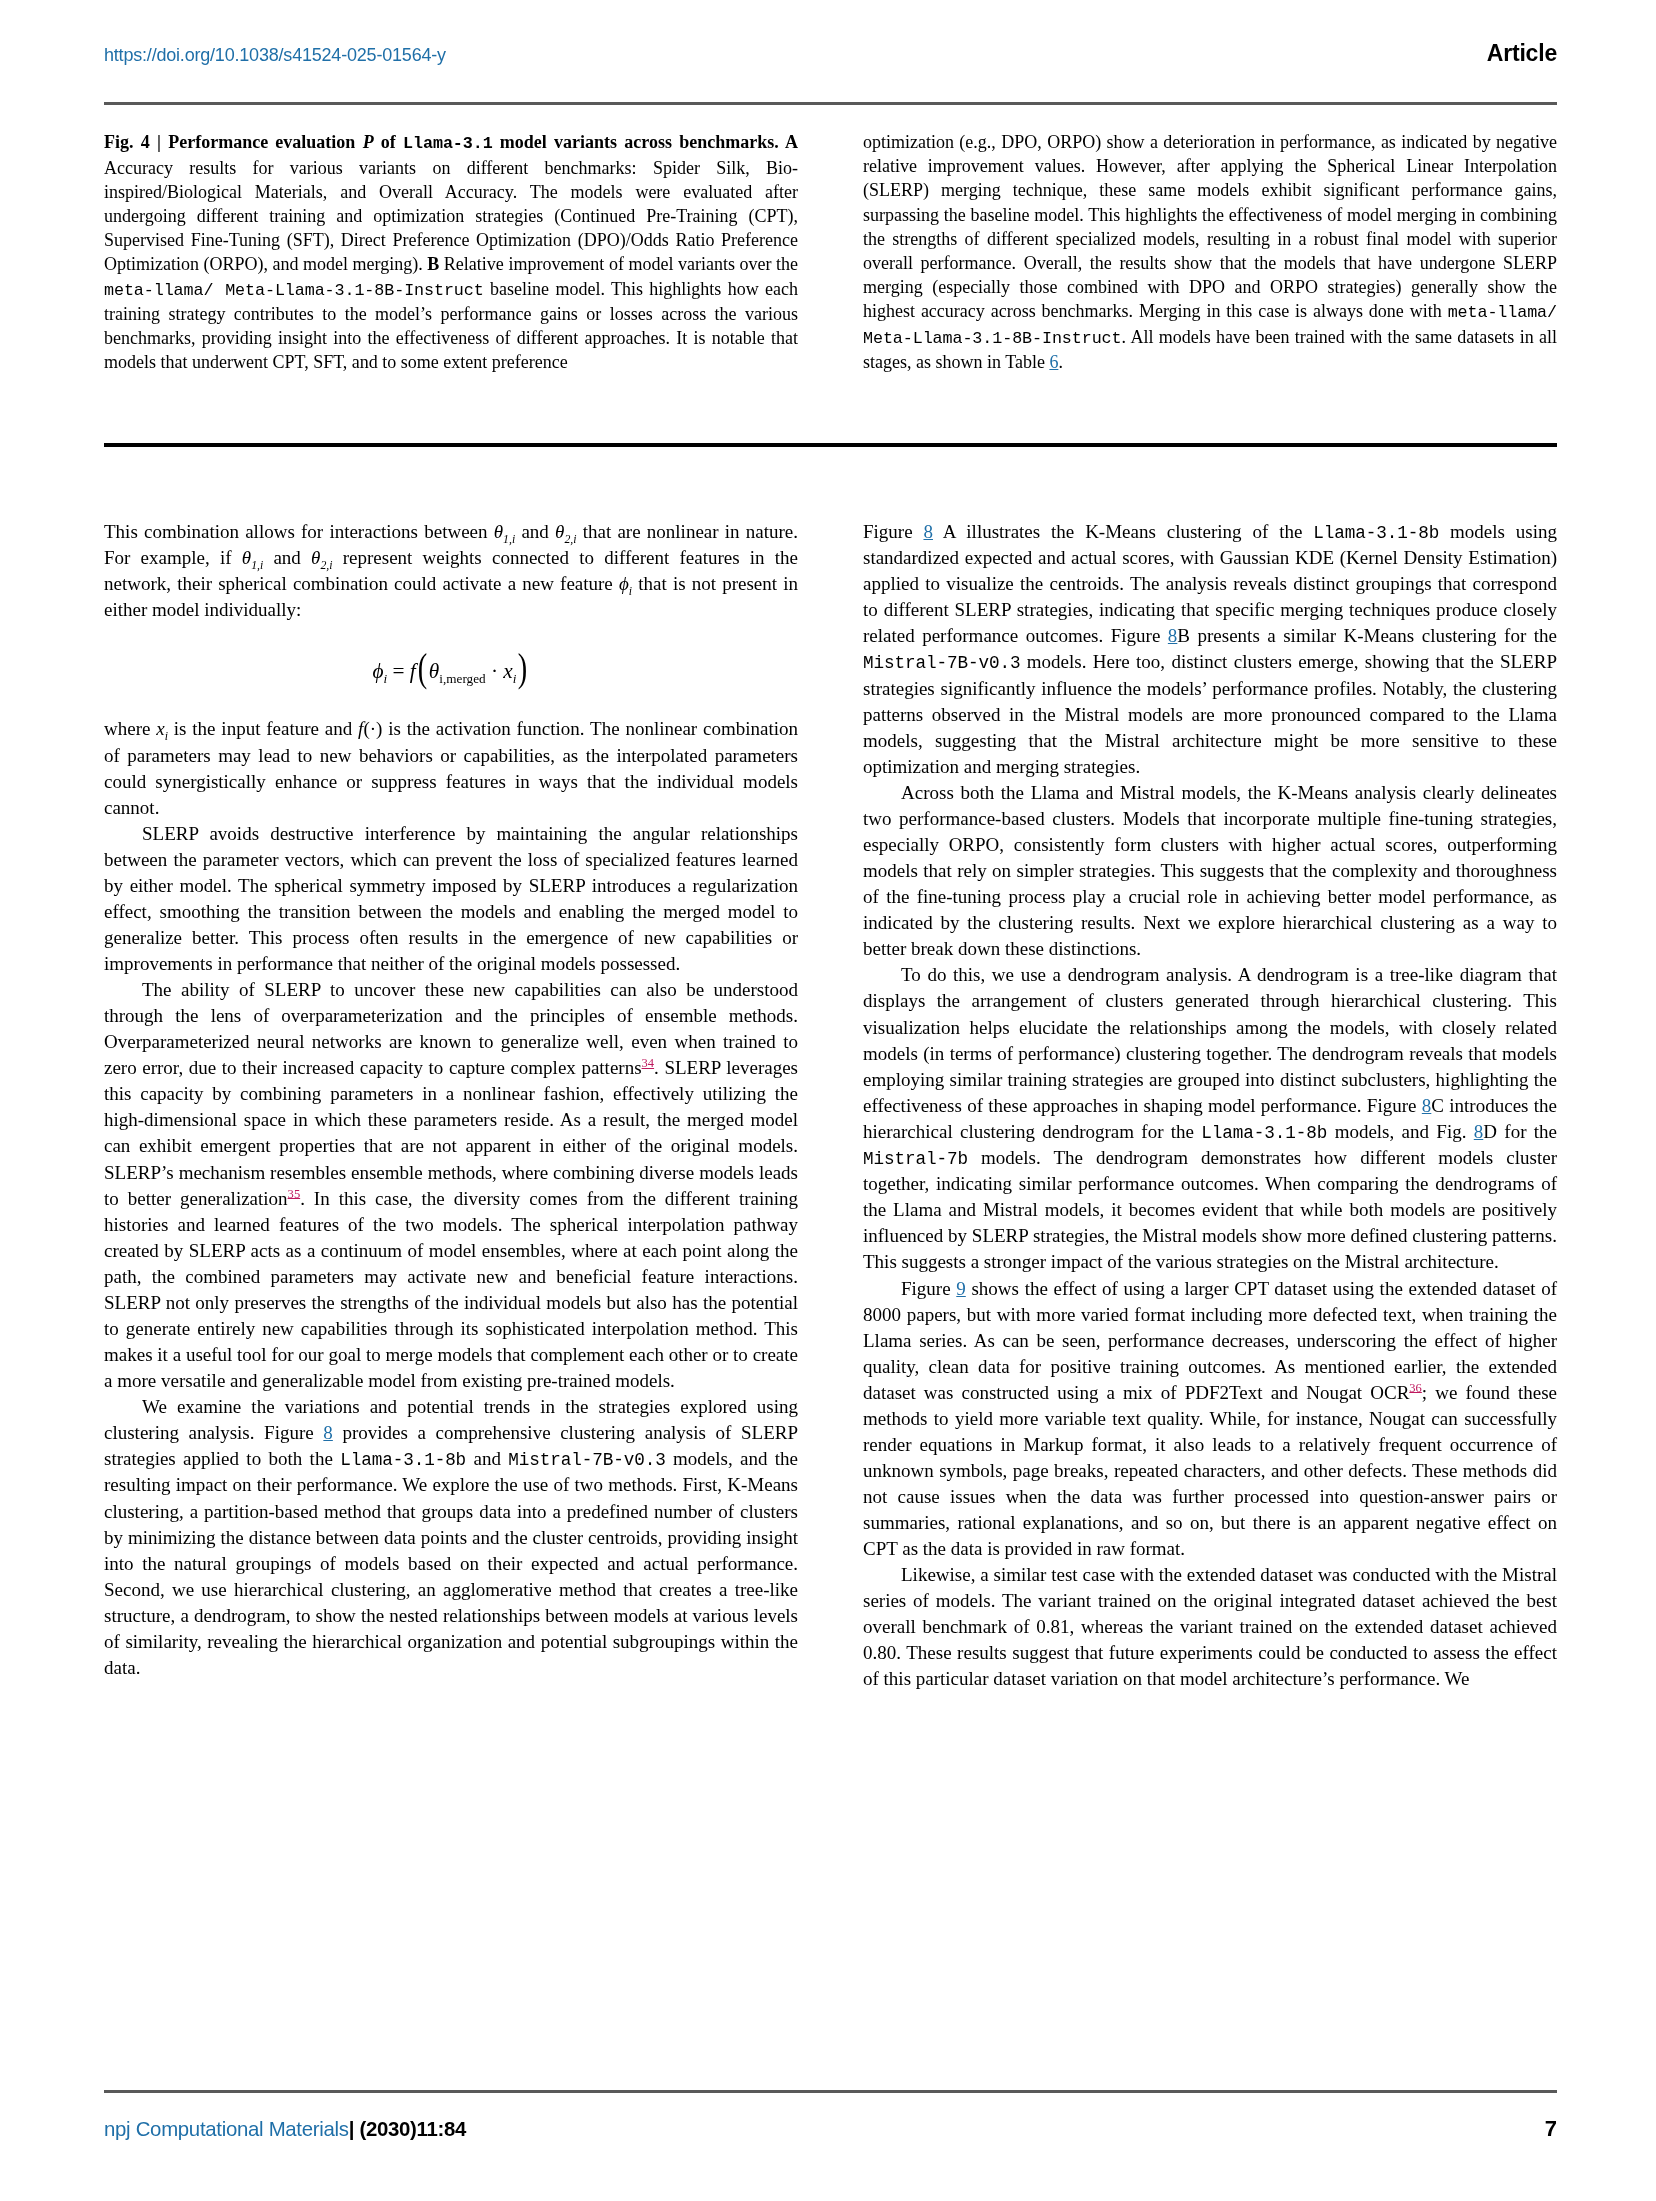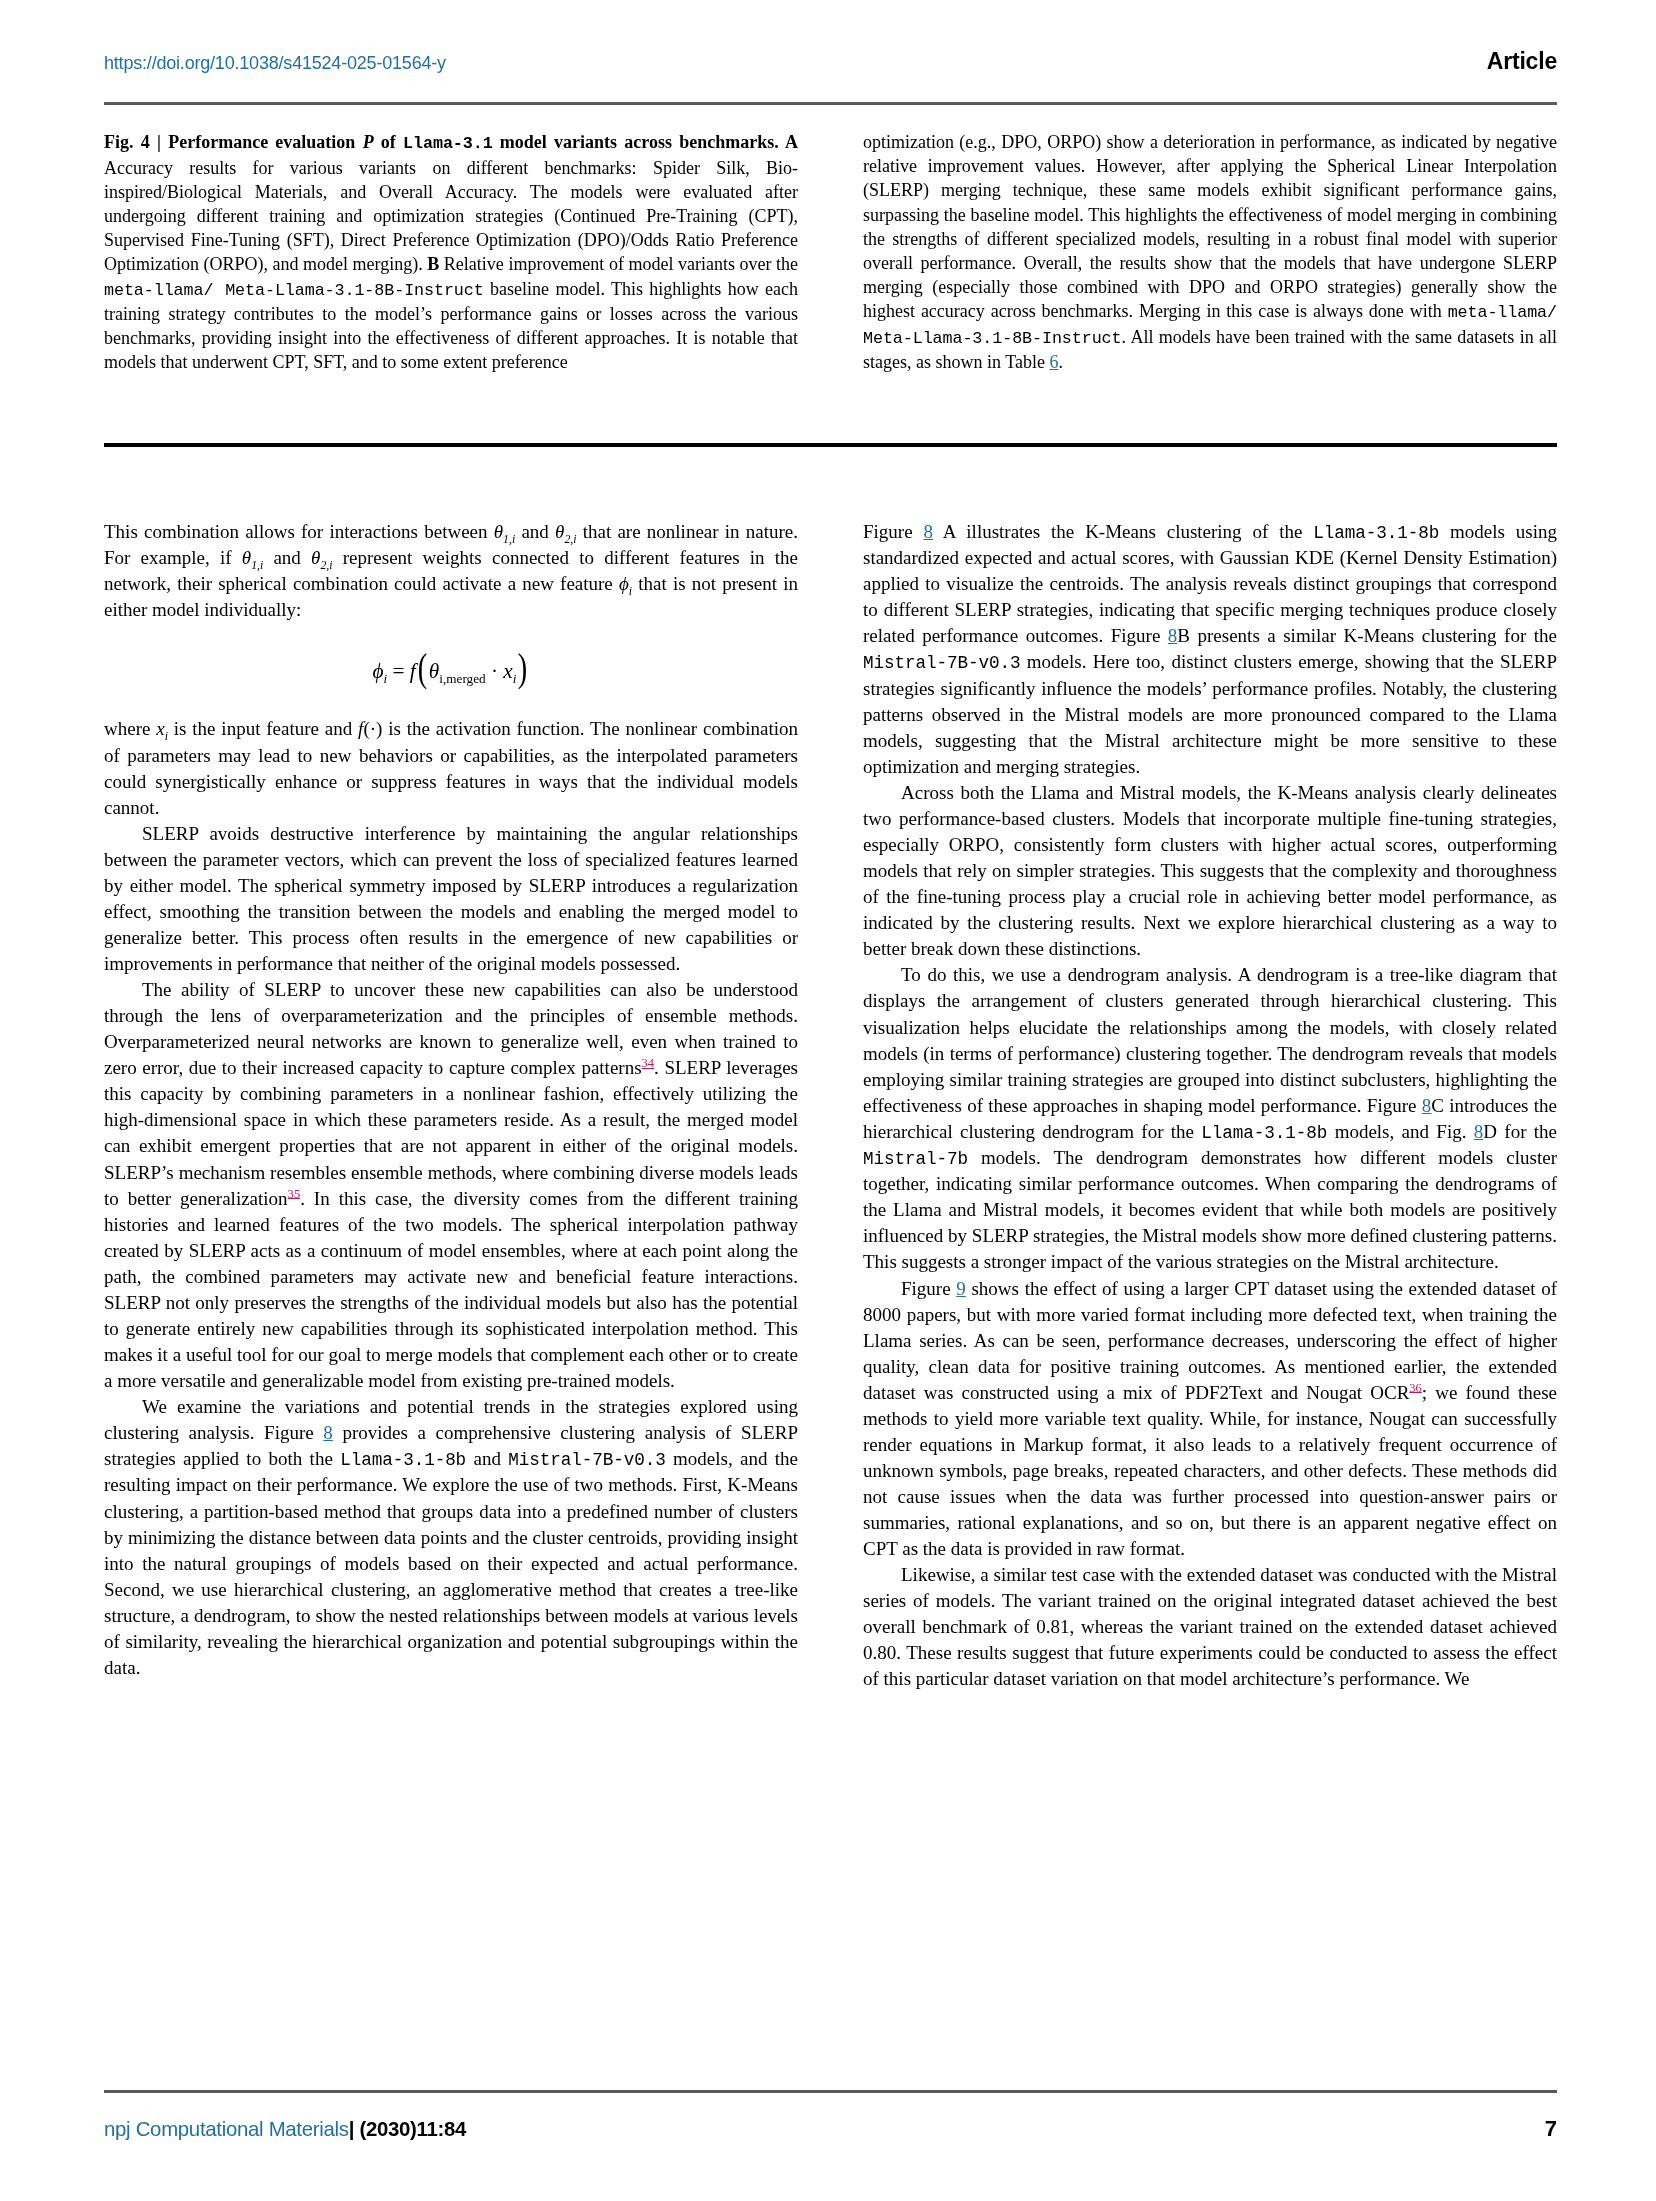--- a/index.html
+++ b/index.html
@@ -19,21 +19,21 @@
     margin: 0 auto;
     background: #ffffff;
     box-sizing: border-box;
     overflow: hidden;
   }
 
   
   .header {
     position: absolute;
     left: 104px;
-    top: 48px;
+    top: 40px;
     width: 1453px;
     display: flex;
     align-items: baseline;
     justify-content: space-between;
   }
   .doi-link {
     font-family: "Liberation Sans", "DejaVu Sans", sans-serif;
     font-size: 18px;
     letter-spacing: -0.2px;
     color: #1f6fa8;

